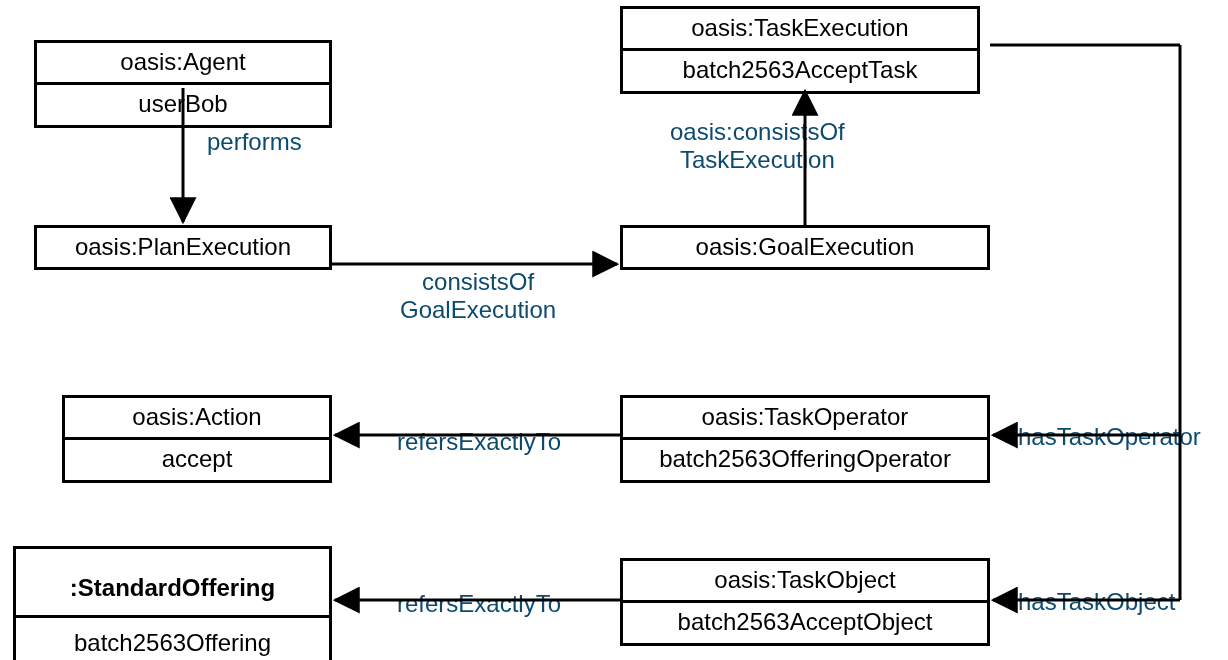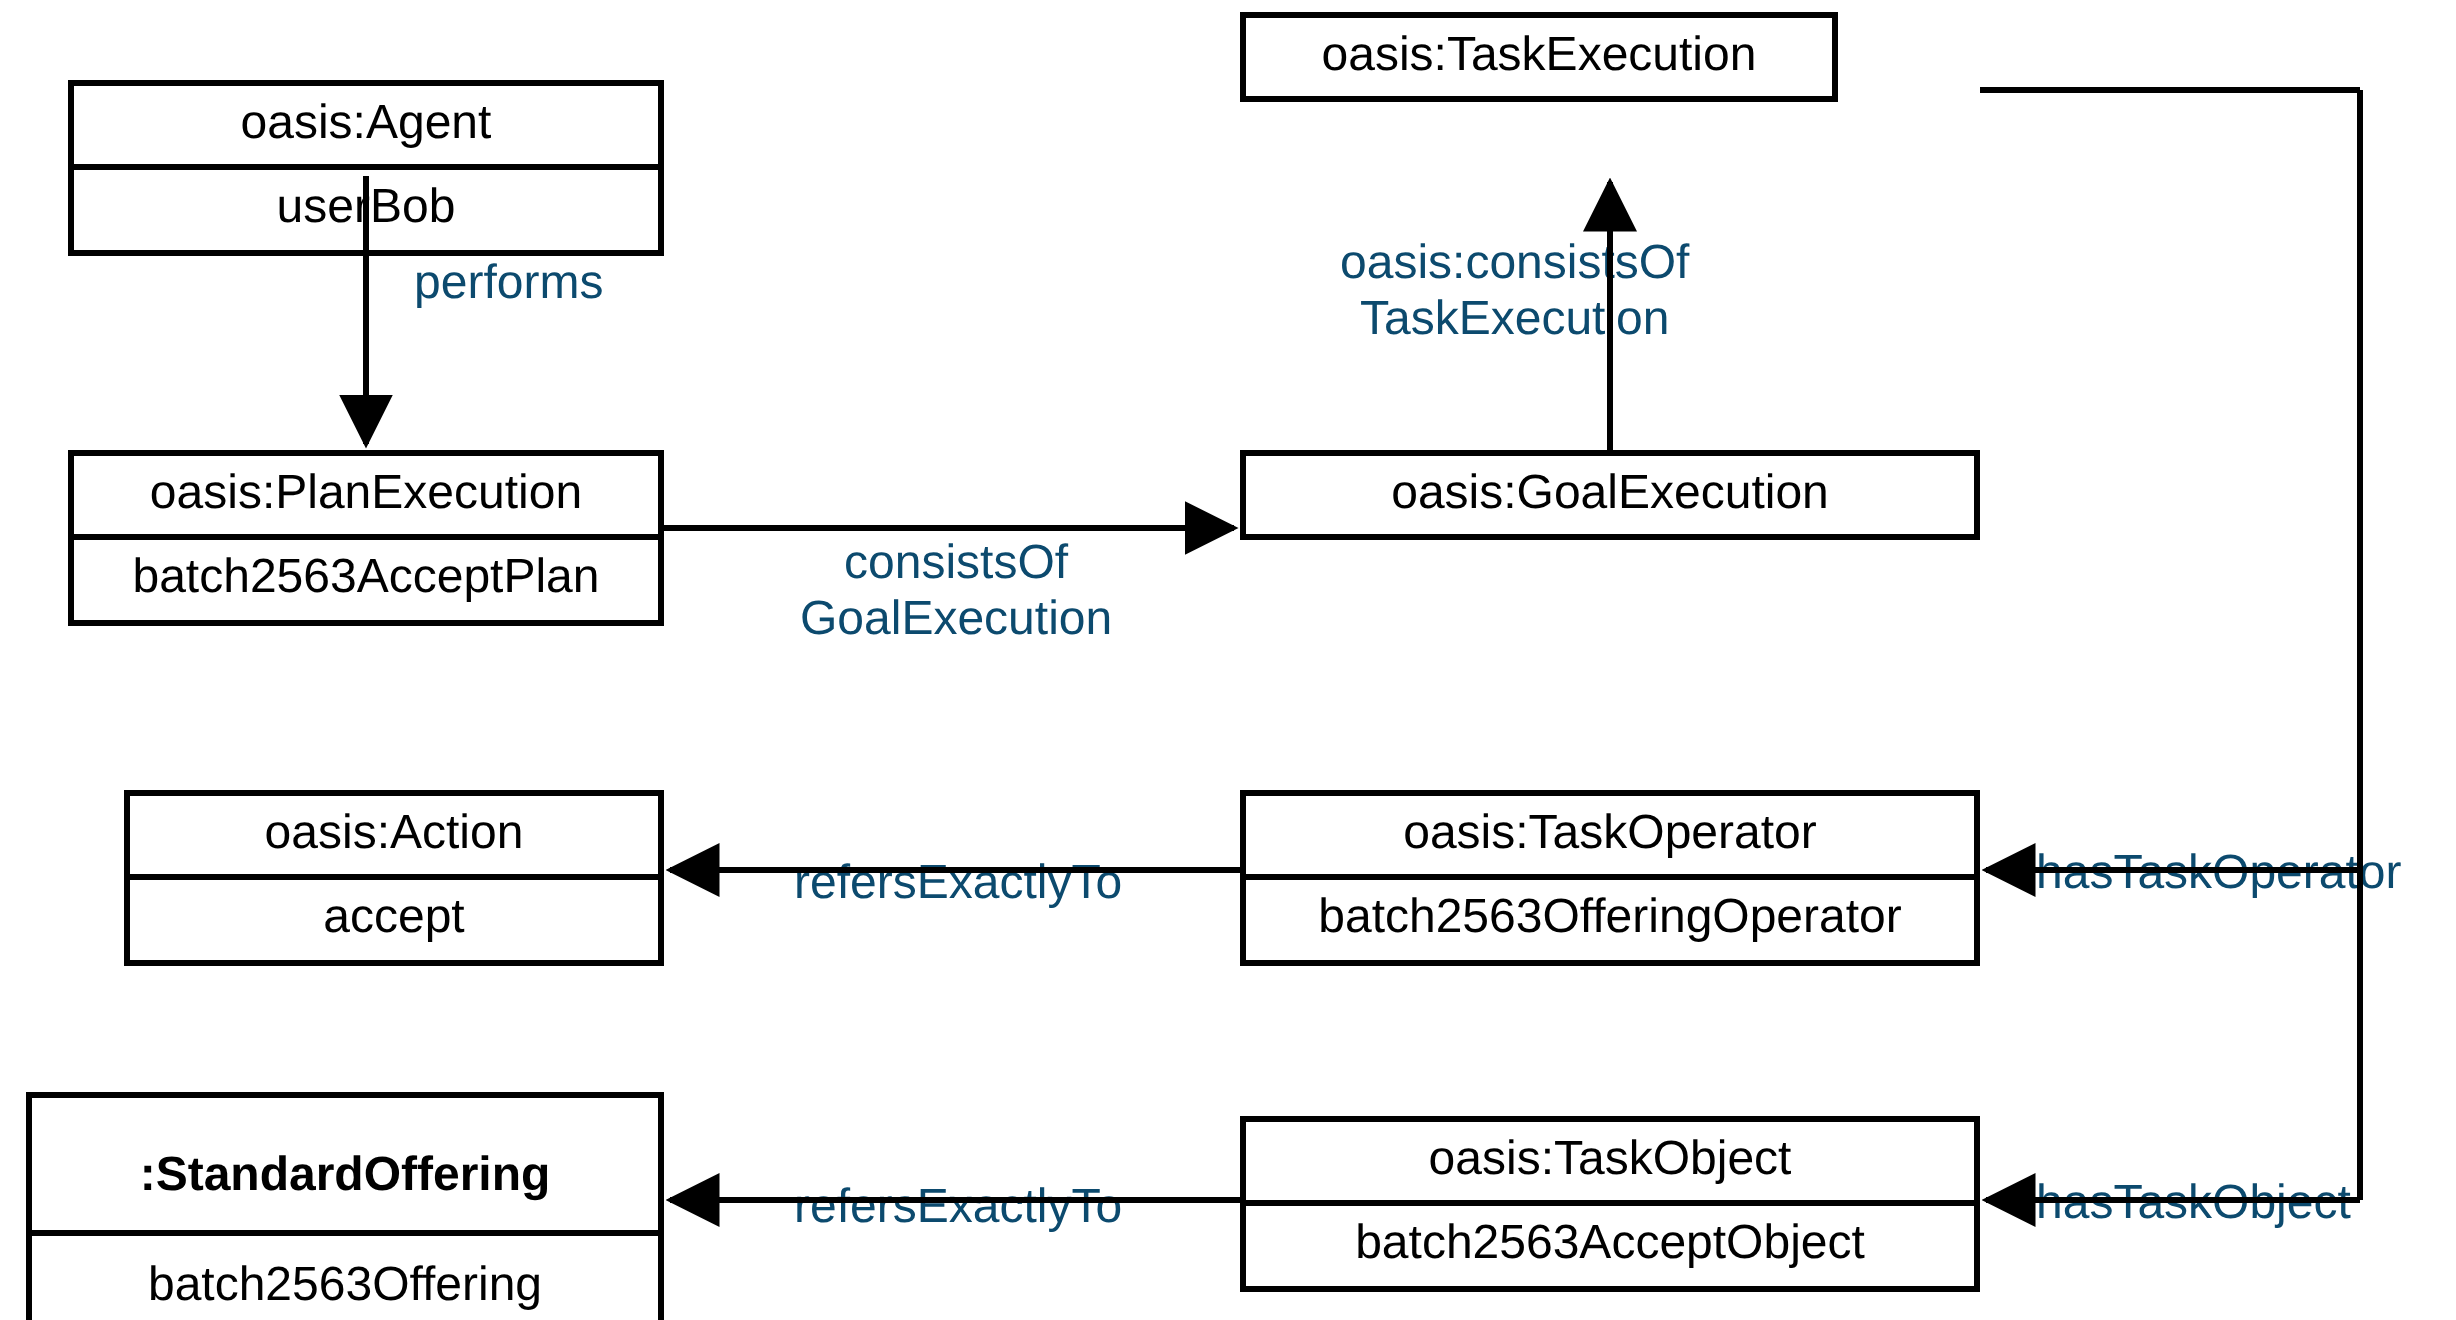--- a/index.html
+++ b/index.html
@@ -50,27 +50,27 @@
 </head>
 <body>
 
 <div class="stage">
 
   <div class="box" style="left:34px; top:6px; width:298px;margin-top:34px;">
     <div class="cell">oasis:Agent</div>
     <div class="cell divider">userBob</div>
   </div>
 
-  <div class="box" style="left:620px; top:6px; width:299px;">
+  <div class="box" style="left:620px; top:6px; width:360px;">
     <div class="cell">oasis:TaskExecution</div>
+    <div class="cell divider">batch2563AcceptTask</div>
   </div>
 
   <div class="box" style="left:34px; top:225px; width:298px;">
     <div class="cell">oasis:PlanExecution</div>
-    <div class="cell divider">batch2563AcceptPlan</div>
   </div>
 
   <div class="box" style="left:620px; top:225px; width:370px;">
     <div class="cell">oasis:GoalExecution</div>
   </div>
 
   <div class="box" style="left:62px; top:395px; width:270px;">
     <div class="cell">oasis:Action</div>
     <div class="cell divider">accept</div>
   </div>

